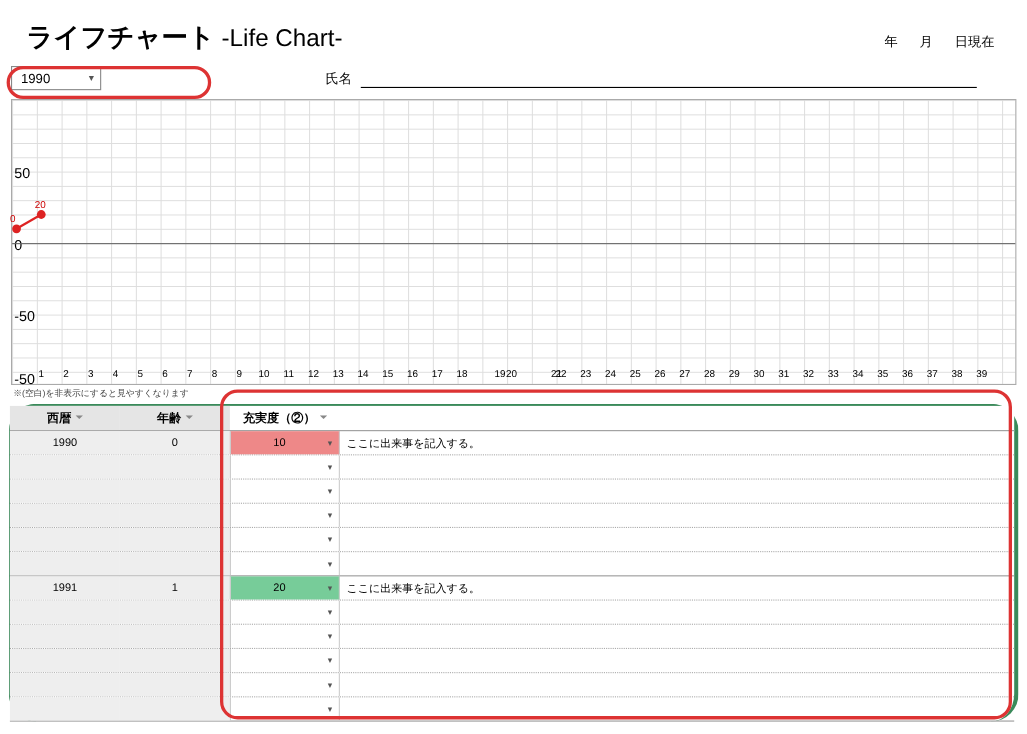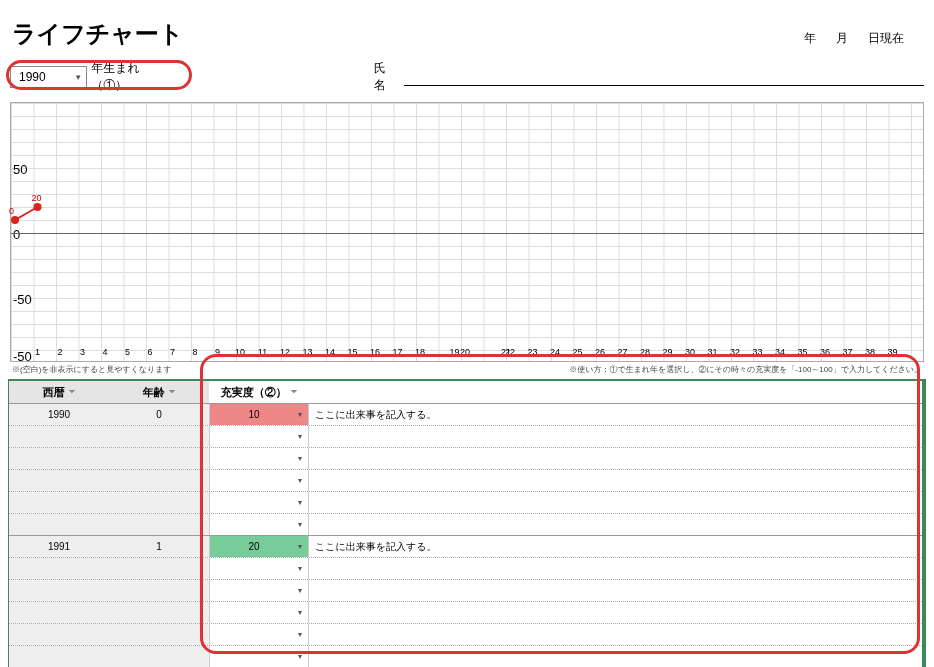--- a/index.html
+++ b/index.html
@@ -1,18 +1,18 @@
 <!DOCTYPE html>
 <html><head>
 <meta charset="utf-8">
 <style>
   * { box-sizing: border-box; margin: 0; padding: 0; }
   body { font-family: Arial, "Hiragino Sans", sans-serif; font-size: 11px; color: #000; background: #fff; width: 934px; height: 667px; overflow: hidden; position: relative; }
 
-  .header { display: flex; align-items: baseline; padding: 18px 10px 10px 12px; }
+  .header { display: flex; align-items: baseline; padding: 18px 10px 10px 24px; }
   .title { font-size: 24px; font-weight: bold; margin-right: 6px; }
   .subtitle { font-size: 22px; font-weight: normal; }
   .date-box { margin-left: auto; font-size: 12px; display: flex; gap: 20px; padding-right: 20px; }
 
   .row2 { display: flex; align-items: center; padding: 0 10px 8px 10px; gap: 4px; }
   .year-select { border: 1px solid #888; background: #fff; height: 22px; width: 82px; display: flex; align-items: center; justify-content: space-between; padding: 0 4px 0 8px; font-size: 12px; }
   .arrow-down { font-size: 8px; color: #555; }
   .born-label { font-size: 12px; }
   .name-label { font-size: 12px; margin-left: 200px; }
   .name-line { border-bottom: 1px solid #000; width: 560px; height: 18px; margin-left: 4px; }
@@ -26,21 +26,21 @@
       border: 1px solid #aaa;
   }
   .chart .yaxis-label { position: absolute; left: 2px; font-size: 13px; }
   .chart .zero-line { position: absolute; left: 0; right: 0; border-top: 1px solid #666; }
   .chart .xaxis-tick { position: absolute; bottom: 4px; font-size: 9px; transform: translateX(-50%); }
   .chart .val-label { position: absolute; font-size: 9px; color: #c00; }
   .chart svg { position: absolute; left: 0; top: 0; }
 
   .notes { display: flex; justify-content: space-between; padding: 2px 12px; font-size: 8px; color: #444; }
 
-  .table-wrap { margin: 2px 8px 0 8px; border-top: 2px solid #3a8a5a; border-left: 1px solid #3a8a5a; border-right: 4px solid #3a8a5a; }
+  .table-wrap { margin: 2px 8px 0 8px; border-top: 2px solid #3a8a5a; border-left: 1px solid #3a8a5a; border-right: 4px solid #3a8a5a; border-radius: 25px; }
   .thead { display: flex; background: #fff; border-bottom: 1px solid #999; }
   .th { font-size: 11px; font-weight: bold; display:flex; align-items:center; justify-content:center; gap:4px; height: 22px; }
   .col-year { width: 100px; background: #e5e5e5; }
   .col-age { width: 100px; background: #e5e5e5; }
   .col-full { width: 100px; }
   .col-event { flex: 1; justify-content:flex-start; padding-left: 6px; }
   .filter { font-size: 8px; color: #888; }
 
   .trow { display: flex; border-bottom: 1px dotted #aaa; height: 22px; align-items: stretch; }
   .td { display:flex; align-items:center; justify-content:center; font-size: 10px; }
@@ -50,33 +50,33 @@
   .td.col-event { justify-content: flex-start; padding-left: 6px; }
   .fill-red { background: #e88; }
   .fill-green { background: #7c9; }
   .block-line { border-bottom: 1px solid #999; }
 </style>
 </head>
 <body>
 
 <div class="header">
   <span class="title">ライフチャート</span>
+  <span class="subtitle">-Life Chart-</span>
   <div class="date-box">
     <span>年</span>
     <span>月</span>
     <span>日現在</span>
   </div>
 </div>
 
 <div class="row2">
   <div class="year-select">
     <span>1990</span>
     <span class="arrow-down">▼</span>
   </div>
-  <span class="born-label">年生まれ（①）</span>
   <span class="name-label">氏名</span>
   <div class="name-line"></div>
 </div>
 
 <div class="red-circle1"></div>
 
 <div class="chart" id="chart">
     <div class="yaxis-label" style="top: 59px;">50</div>
     <div class="yaxis-label" style="top: 124px;">0</div>
     <div class="yaxis-label" style="top: 189px;">-50</div>
@@ -125,21 +125,20 @@
     <div class="val-label" style="left: 20.5px; top: 90px;">20</div>
     <svg width="914" height="260">
       <path d="M4 117 L26.5 104 " stroke="#d22" stroke-width="2" fill="none"></path>
       <circle cx="4" cy="117" r="4" fill="#d22"></circle>
       <circle cx="26.5" cy="104" r="4" fill="#d22"></circle>
     </svg>
   </div>
 
 <div class="notes">
   <span>※(空白)を非表示にすると見やすくなります</span>
-  <span>※使い方：①で生まれ年を選択し、②にその時々の充実度を「-100～100」で入力してください。</span>
 </div>
 
 <div class="table-wrap">
   <div class="thead">
     <div class="th col-year">
         <span>西暦</span>
         <span class="filter">⏷</span>
       </div>
     <div class="th col-age">
         <span>年齢</span>

